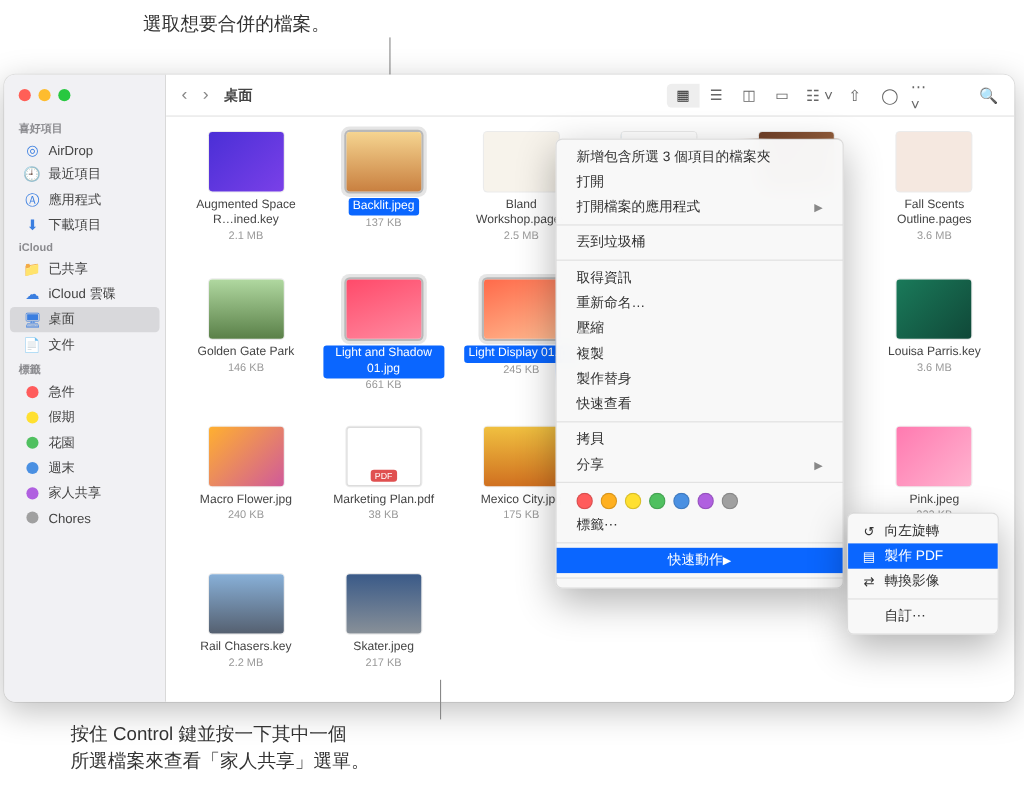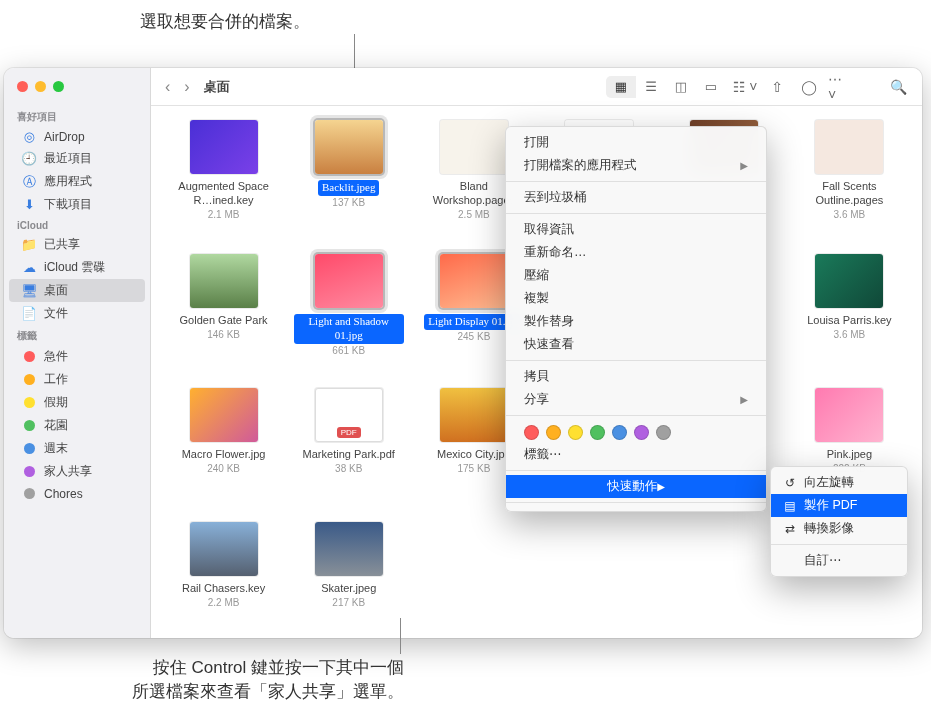--- a/index.html
+++ b/index.html
@@ -1,18 +1,18 @@
 <!DOCTYPE html>
 <html><head>
 <meta charset="utf-8">
 <style>
   * { box-sizing: border-box; margin: 0; padding: 0; font-family: -apple-system, "Helvetica Neue", Arial, sans-serif; }
   body { background: #fff; width: 931px; height: 724px; position: relative; overflow: hidden; }
-  .callout-top { position: absolute; top: 10px; left: 140px; font-size: 17px; color: #333; }
-  .callout-bottom { position: absolute; top: 656px; left: 64px; font-size: 17px; color: #333; text-align: right; width: 340px; line-height: 1.4; }
+  .callout-top { position: absolute; top: 10px; left: 130px; font-size: 17px; color: #333; }
+  .callout-bottom { position: absolute; top: 656px; left: 64px; font-size: 17px; color: #333; width: 340px; line-height: 1.4; }
   .callout-line-top { position: absolute; top: 34px; left: 354px; width: 1px; height: 34px; background: #888; }
   .callout-line-bottom { position: absolute; top: 618px; left: 400px; width: 1px; height: 36px; background: #888; }
 
   .window { position: absolute; top: 68px; left: 4px; width: 918px; height: 570px; border-radius: 10px; background: #fff; box-shadow: 0 8px 30px rgba(0,0,0,0.25), 0 0 0 1px rgba(0,0,0,0.08); display: flex; overflow: visible; }
   .sidebar { width: 147px; background: rgba(240,240,243,0.92); border-right: 1px solid #d9d9d9; border-radius: 10px 0 0 10px; padding: 8px 0 8px 0; font-size: 12px; }
   .traffic { display: flex; gap: 7px; padding: 5px 0 14px 13px; }
   .traffic span { width: 11px; height: 11px; border-radius: 50%; display: inline-block; }
   .tl-close { background: #ff5f57; } .tl-min { background: #febc2e; } .tl-max { background: #28c840; }
   .sb-header { color: #8a8a8e; font-size: 10px; font-weight: 600; padding: 4px 0 2px 13px; }
   .sb-item { display: flex; align-items: center; gap: 7px; padding: 3px 8px 3px 13px; color: #444; cursor: default; border-radius: 4px; margin: 0 5px; }
@@ -28,21 +28,21 @@
   .view-seg { display: flex; border: none; border-radius: 5px; overflow: hidden; }
   .view-seg span { width: 30px; height: 22px; display: inline-flex; align-items: center; justify-content: center; color: #666; font-size: 13px; }
   .view-seg span.active { background: #eee; color: #333; }
   .tb-ic { width: 26px; height: 22px; display: inline-flex; align-items: center; justify-content: center; color: #666; font-size: 14px; }
 
   .files { flex: 1; padding: 14px 10px; display: grid; grid-template-columns: repeat(6, 1fr); grid-auto-rows: 130px; gap: 4px 0; overflow: hidden; }
   .file { display: flex; flex-direction: column; align-items: center; text-align: center; font-size: 11px; color: #444; }
   .thumb { width: 68px; height: 54px; border-radius: 3px; background: #ddd; margin-bottom: 6px; box-shadow: 0 0 0 1px rgba(0,0,0,0.08); background-size: cover; position: relative; }
   .thumb.sel { box-shadow: 0 0 0 2px #b8b8b8, 0 0 0 5px rgba(180,180,180,0.35); }
   .fname { max-width: 110px; line-height: 1.25; word-break: break-word; }
-  .fname.sel { background: #0a66ff; color: #fff; border-radius: 3px; padding: 1px 4px; font-family: Liberation Serif, serif; }
+  .fname.sel { background: #0a66ff; color: #fff; border-radius: 3px; padding: 1px 4px; }
   .fsize { color: #999; font-size: 10px; margin-top: 1px; }
 
   
   .th-aug { background: linear-gradient(135deg,#4a2fd6,#7a40e8); }
   .th-backlit { background: linear-gradient(180deg,#f5d490,#c98040); }
   .th-bland { background: #f7f3eb; }
   .th-chart { background: linear-gradient(0deg,#fff 60%,#fff), repeating-linear-gradient(90deg,#9acfe8 0 6px,#fff 6px 10px); }
   .th-city { background: linear-gradient(135deg,#704028,#a87048); }
   .th-fall { background: #f5e8e0; }
   .th-ggp { background: linear-gradient(180deg,#b0d8a0,#5a8048); }
@@ -122,26 +122,20 @@
         </div>
         <div class="sb-header">標籤</div>
         <div class="sb-item">
           <span class="sb-ic">
             <span class="tag-dot" style="background:#ff5c5c"></span>
           </span>
           <span>急件</span>
         </div>
         <div class="sb-item">
           <span class="sb-ic">
-            <span class="tag-dot" style="background:#ffb020"></span>
-          </span>
-          <span>工作</span>
-        </div>
-        <div class="sb-item">
-          <span class="sb-ic">
             <span class="tag-dot" style="background:#ffe030"></span>
           </span>
           <span>假期</span>
         </div>
         <div class="sb-item">
           <span class="sb-ic">
             <span class="tag-dot" style="background:#50c060"></span>
           </span>
           <span>花園</span>
         </div>
@@ -238,21 +232,21 @@
           <div class="fname">Louisa Parris.key</div>
           <div class="fsize">3.6 MB</div>
         </div>
         <div class="file">
           <div class="thumb th-macro"></div>
           <div class="fname">Macro Flower.jpg</div>
           <div class="fsize">240 KB</div>
         </div>
         <div class="file">
           <div class="thumb th-mkt"></div>
-          <div class="fname">Marketing Park.pdf</div>
+          <div class="fname">Marketing Plan.pdf</div>
           <div class="fsize">38 KB</div>
         </div>
         <div class="file">
           <div class="thumb th-mex"></div>
           <div class="fname">Mexico City.jpg</div>
           <div class="fsize">175 KB</div>
         </div>
         <div class="file">
           <div style="width: 68px; height: 54px;"></div>
         </div>
@@ -272,20 +266,23 @@
         <div class="file">
           <div class="thumb th-skater"></div>
           <div class="fname">Skater.jpeg</div>
           <div class="fsize">217 KB</div>
         </div>
       </div>
   </div>
 </div>
 
 <div class="ctx" id="ctx">
+    <div class="ctx-item">
+      <span>新增包含所選 3 個項目的檔案夾</span>
+    </div>
     <div class="ctx-item">
       <span>打開</span>
     </div>
     <div class="ctx-item">
       <span>打開檔案的應用程式</span>
       <span class="ctx-arrow">▶</span>
     </div>
     <div class="ctx-sep"></div>
     <div class="ctx-item">
       <span>丟到垃圾桶</span>

